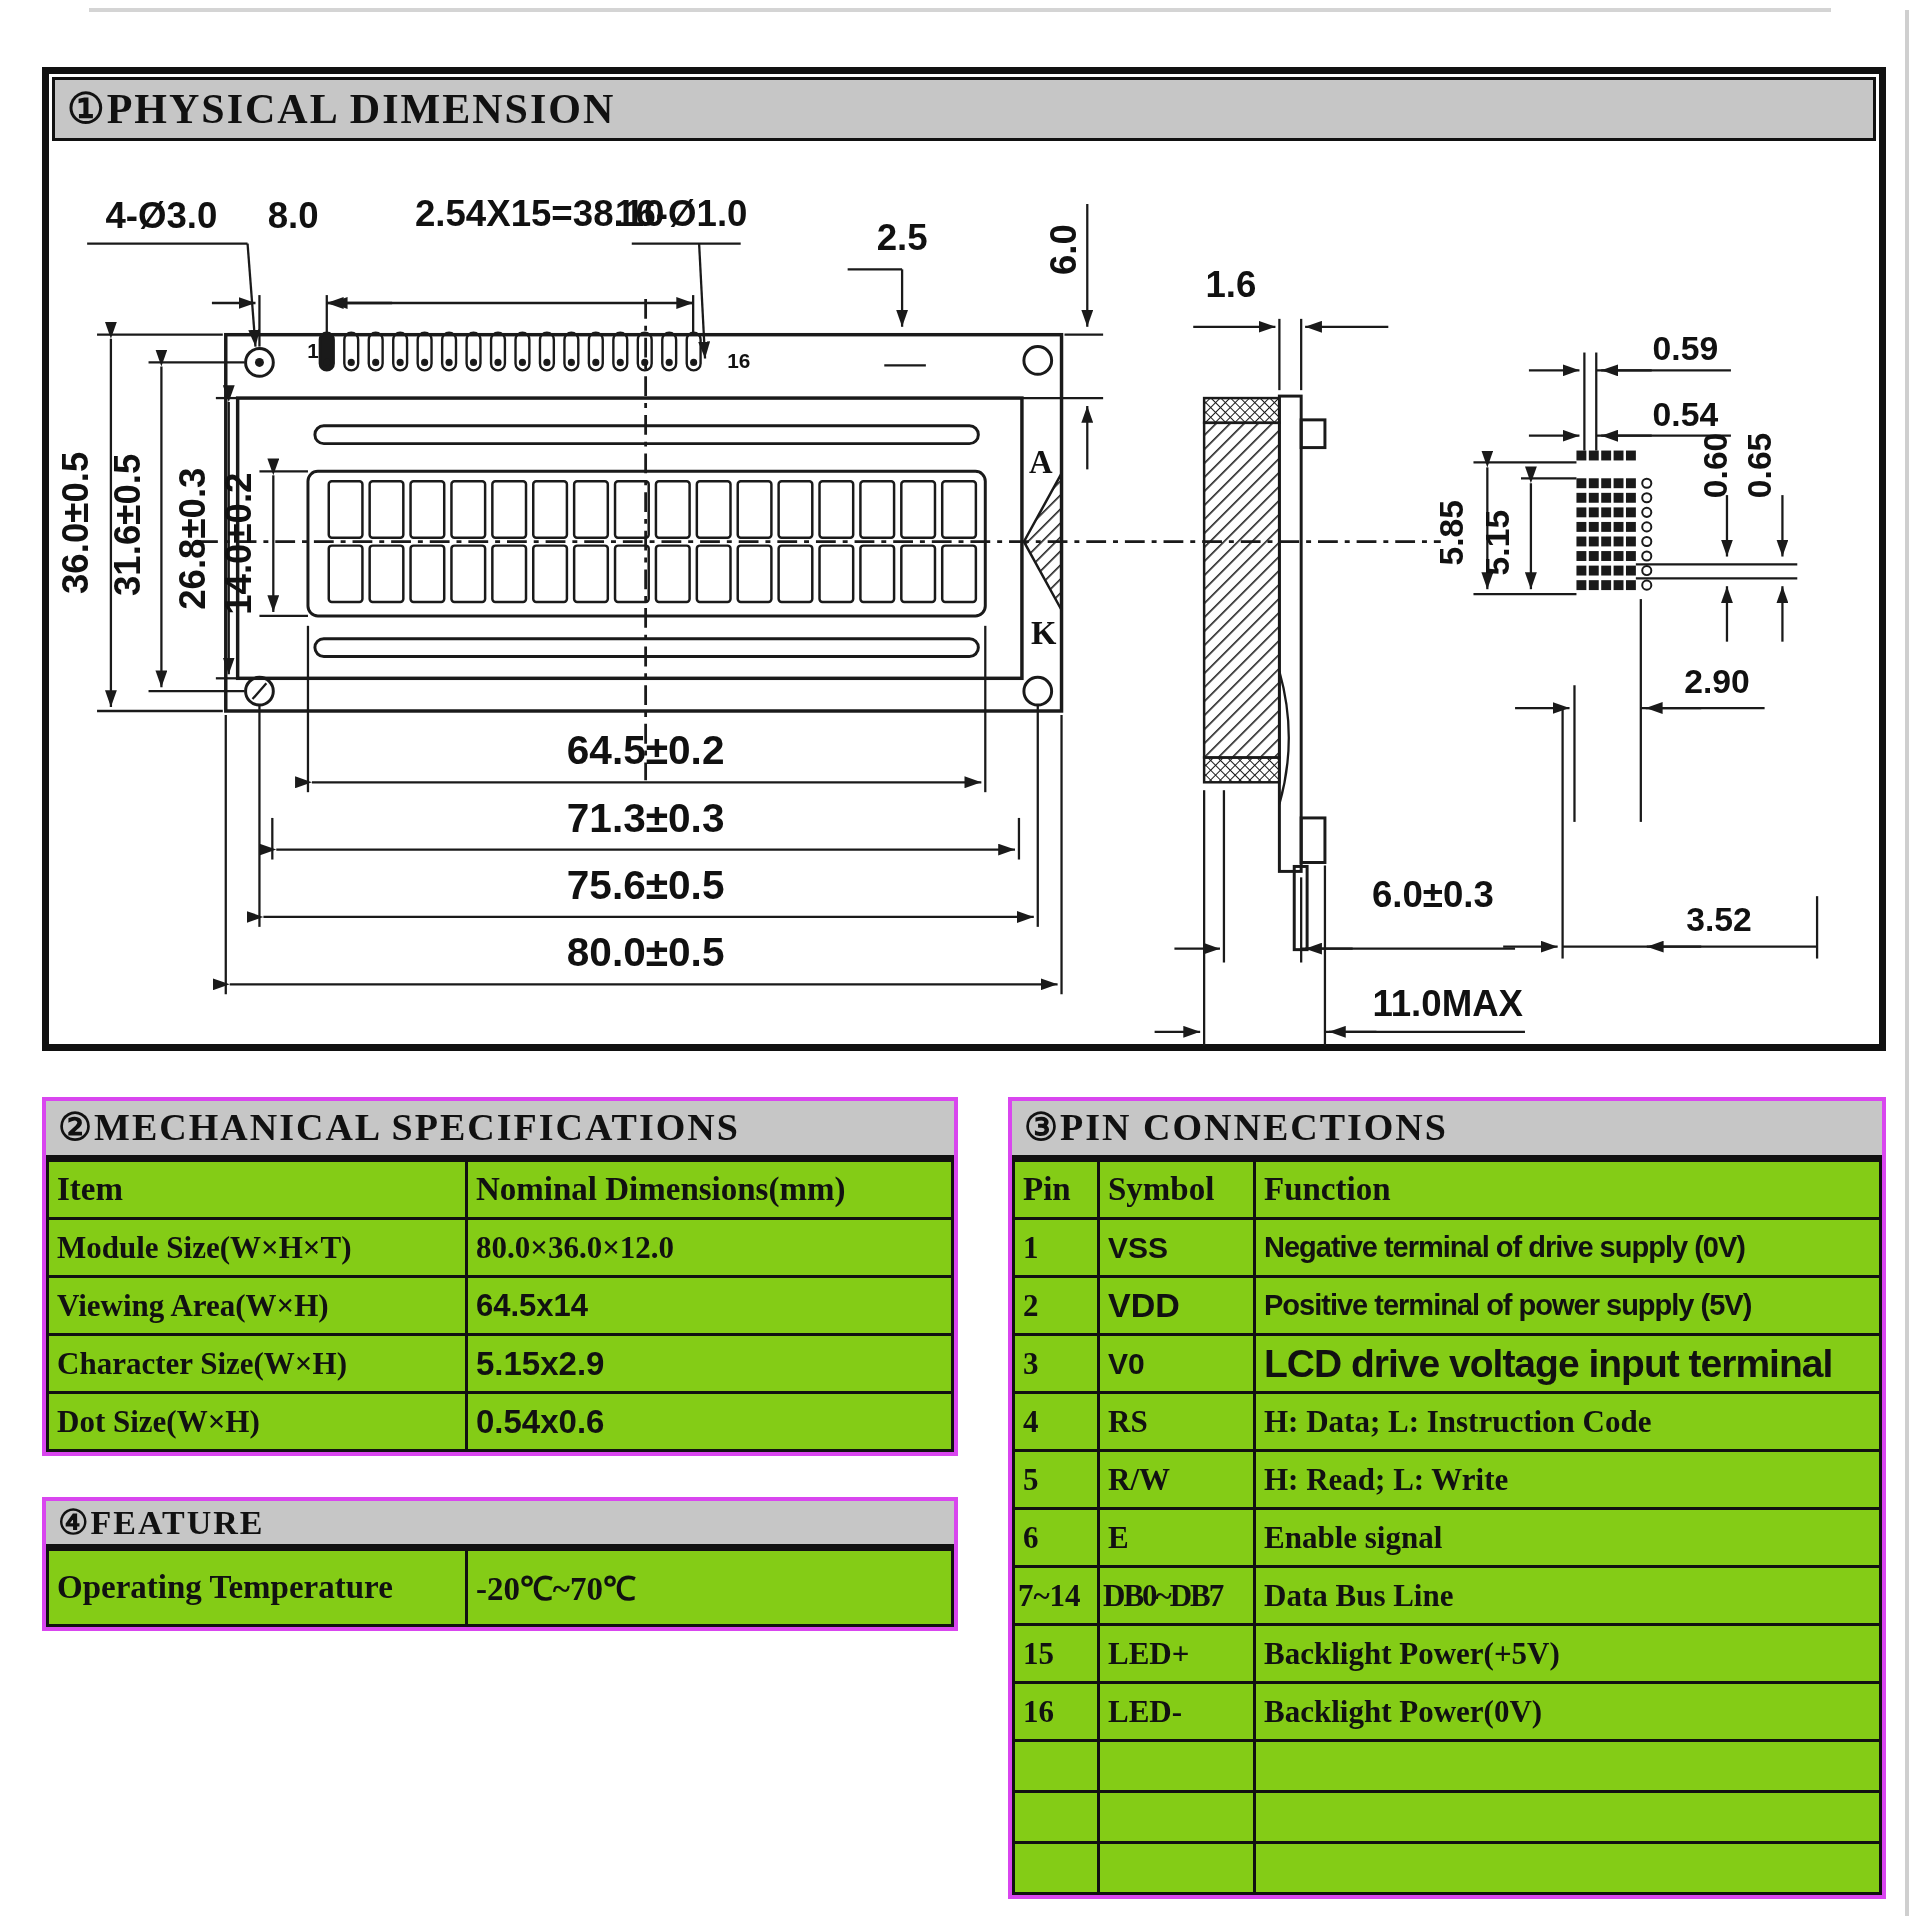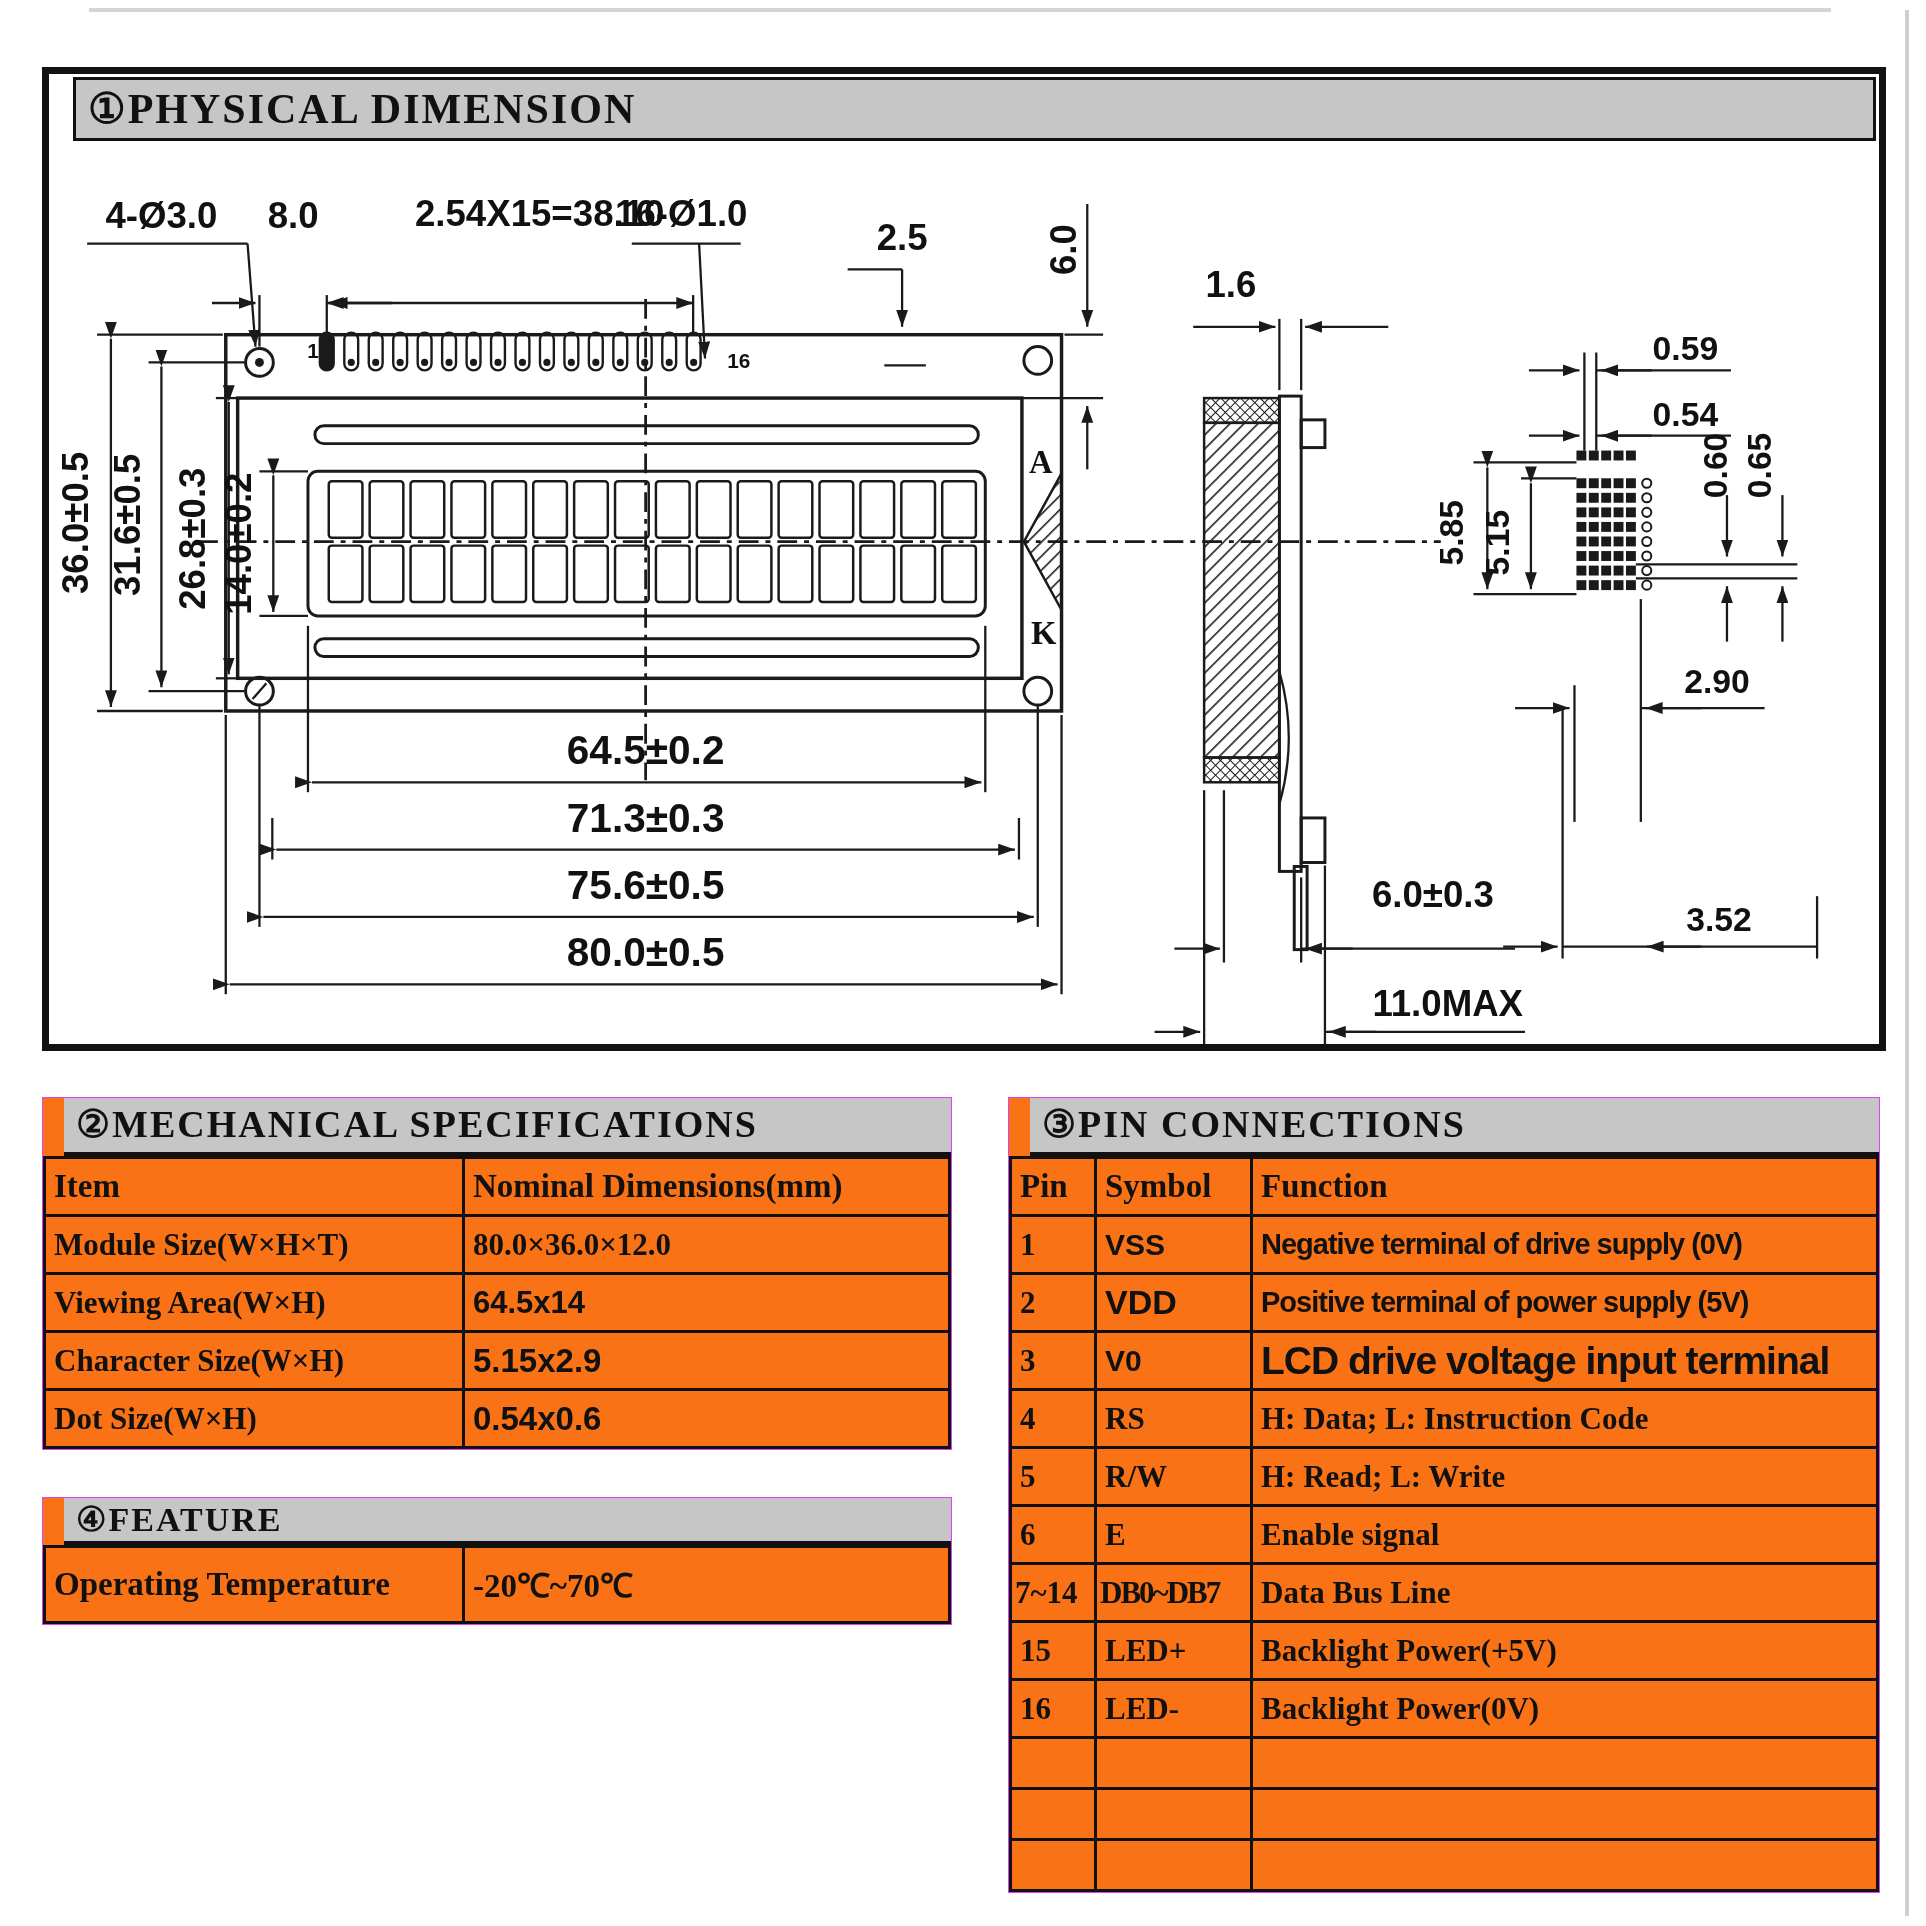--- a/index.html
+++ b/index.html
@@ -3,24 +3,24 @@
 <meta charset="utf-8">
 <style>
   html,body{margin:0;padding:0;background:#fff;}
   body{width:1927px;height:1927px;position:relative;font-family:"Liberation Serif",serif;color:#111;}
   .artifact-top{position:absolute;left:89px;top:8px;width:1742px;height:4px;background:#d4d4d4;}
   .artifact-right{position:absolute;left:1905px;top:10px;width:4px;height:1906px;background:#cfcfcf;}
 
   
   .bigbox{position:absolute;left:42px;top:67px;width:1830px;height:970px;border:7px solid #111;background:#fff;}
   .titlebar{background:#c6c6c6;border:3px solid #111;font:700 42px "Liberation Serif",serif;letter-spacing:2px;
-            padding:4px 10px 6px 12px;white-space:nowrap;margin-left:21px;}
+            padding:4px 10px 6px 12px;white-space:nowrap;}
   .bigbox .titlebar{position:absolute;left:3px;top:3px;right:3px;height:48px;}
 
-  .tblbox{position:absolute;border:1px solid #d946ef;background:#f97316;}
+  .tblbox{position:absolute;border:4px solid #d946ef;background:#84cc16;}
   .tblbox .titlebar{font-size:38px;border:none;border-bottom:4px solid #111;}
   #featurebox .titlebar{font-size:34px;padding-top:1px;padding-bottom:2px;}
 
   table{border-collapse:collapse;width:100%;table-layout:fixed;}
   td,th{border:3px solid #111;font:700 31px "Liberation Serif",serif;text-align:left;
         padding:2px 6px 2px 8px;overflow:hidden;white-space:nowrap;vertical-align:middle;}
   tr.hdr td{font-size:33px;}
   #mechtable td{height:51px;}
   #mechtable tr.hdr td{height:51px;}
   #pintable td{height:51px;}

